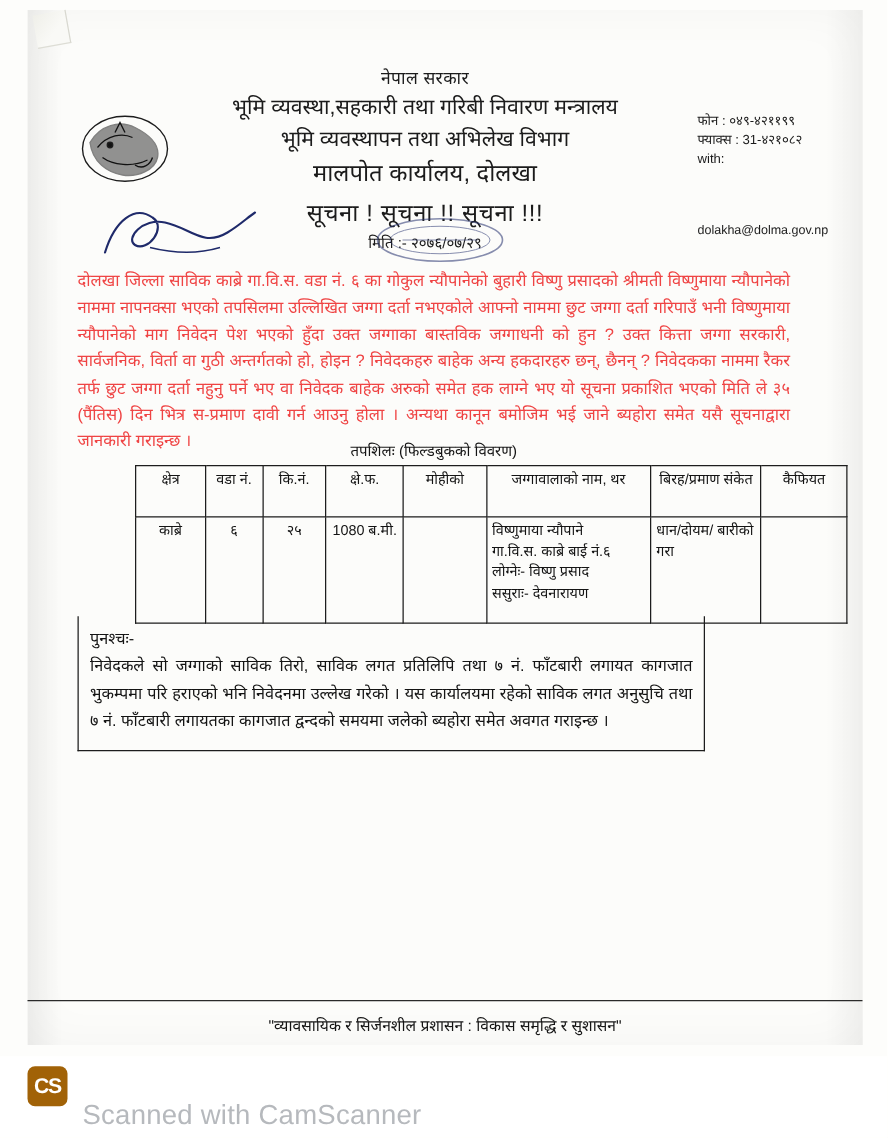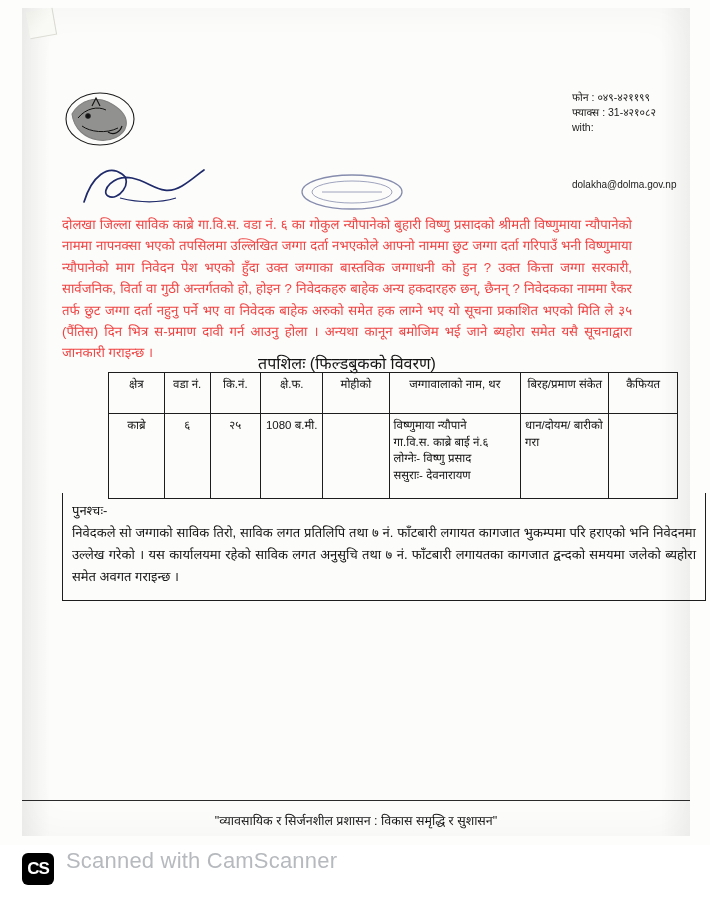--- a/index.html
+++ b/index.html
@@ -89,21 +89,21 @@
     position: absolute;
     left: 62px;
     top: 88px;
     width: 76px;
     height: 62px;
   }
   .emblem svg { display:block; }
 
   .contact {
     position: absolute;
-    right: 20px;
+    right: 34px;
     top: 90px;
     width: 118px;
     font-size: 10.5px;
     line-height: 1.45;
     color: #1b1b1b;
     text-align: left;
   }
   .contact div { white-space: nowrap; }
   .contact .mail-val { white-space: normal; word-break: break-all; font-size:10px;margin-top:42px;}
 
@@ -136,21 +136,21 @@
     line-height: 1.62;
     color: #ef4444;
     text-align: justify;
   }
   .tapasil {
     position: absolute;
     left: 62px;
     top: 352px;
     width: 570px;
     text-align: center;
-    font-size: 16px;
+    font-size: 12px;
     color: #141414;
   }
 
   
   .tbl-wrap {
     position: absolute;
     left: 62px;
     top: 372px;
     width: 670px;
     margin-left: 46px;
@@ -181,21 +181,21 @@
   .c-birah   { width: 92px; }
   .c-kaifi   { width: 66px; }
   td.mid { text-align: center; }
   .rowdata td { height: 78px; }
 
   
   .punah {
     position: absolute;
     left: 62px;
     top: 493px;
-    width: 644px;
+    width: 502px;
     border: 1px solid #1d1d1d;
     border-top: none;
     box-sizing: border-box;
     padding: 7px 9px 12px 9px;
     font-size: 13px;
     line-height: 1.7;
     color: #141414;
     text-align: justify;
     min-height: 108px;
   }
@@ -229,34 +229,34 @@
     height: 65px;
     background: #ffffff;
   }
   .cs-logo {
     position: absolute;
     left: 22px;
     top: 853px;
     width: 32px;
     height: 32px;
     border-radius: 6px;
-    background: #000000;
+    background: #a16207;
     color: #ffffff;
     font-size: 17px;
     font-weight: bold;
     display: flex;
     align-items: center;
     justify-content: center;
     letter-spacing: -1px;
     font-family: "Liberation Sans", sans-serif;
   }
   .cs-text {
     position: absolute;
     left: 66px;
-    top: 848px;
+    top: 879px;
     font-size: 22px;
     color: #b6b9bd;
     letter-spacing: 0.2px;
   }
 </style>
 </head>
 <body>
 
 <div class="page">
   <div class="sheet"></div>
@@ -269,20 +269,28 @@
         <path d="M10 26 C18 12, 34 8, 46 14 C58 20, 66 28, 64 38 C62 48, 48 54, 36 52 C24 50, 12 42, 10 26 Z" fill="#3a3a3a" opacity="0.55"></path>
         <path d="M16 30 C24 20, 36 18, 44 22" stroke="#111" stroke-width="1"></path>
         <path d="M20 38 C28 44, 44 46, 56 40" stroke="#111" stroke-width="1"></path>
         <path d="M30 18 L34 10 L38 18" stroke="#111"></path>
         <path d="M46 44 C52 48, 58 44, 60 38" stroke="#111"></path>
         <circle cx="26" cy="28" r="2.2" fill="#111"></circle>
       </g>
     </svg>
   </div>
 
+  <div class="header">
+    <div class="gov-line">नेपाल सरकार</div>
+    <div class="ministry">भूमि व्यवस्था,सहकारी तथा गरिबी निवारण मन्त्रालय</div>
+    <div class="department">भूमि व्यवस्थापन तथा अभिलेख विभाग</div>
+    <div class="office">मालपोत कार्यालय, दोलखा</div>
+    <div class="notice-title">सूचना ! सूचना !! सूचना !!!</div>
+    <div class="notice-date">मिति :- २०७६/०७/२९</div>
+  </div>
 
   <div class="contact">
     <div>फोन : ०४९-४२११९९</div>
     <div>फ्याक्स : 31-४२१०८२</div>
     <div>with:</div>
     <div class="mail-val">dolakha@dolma.gov.np</div>
   </div>
 
   <div class="signature">
     <svg width="130" height="60" viewBox="0 0 130 60">

